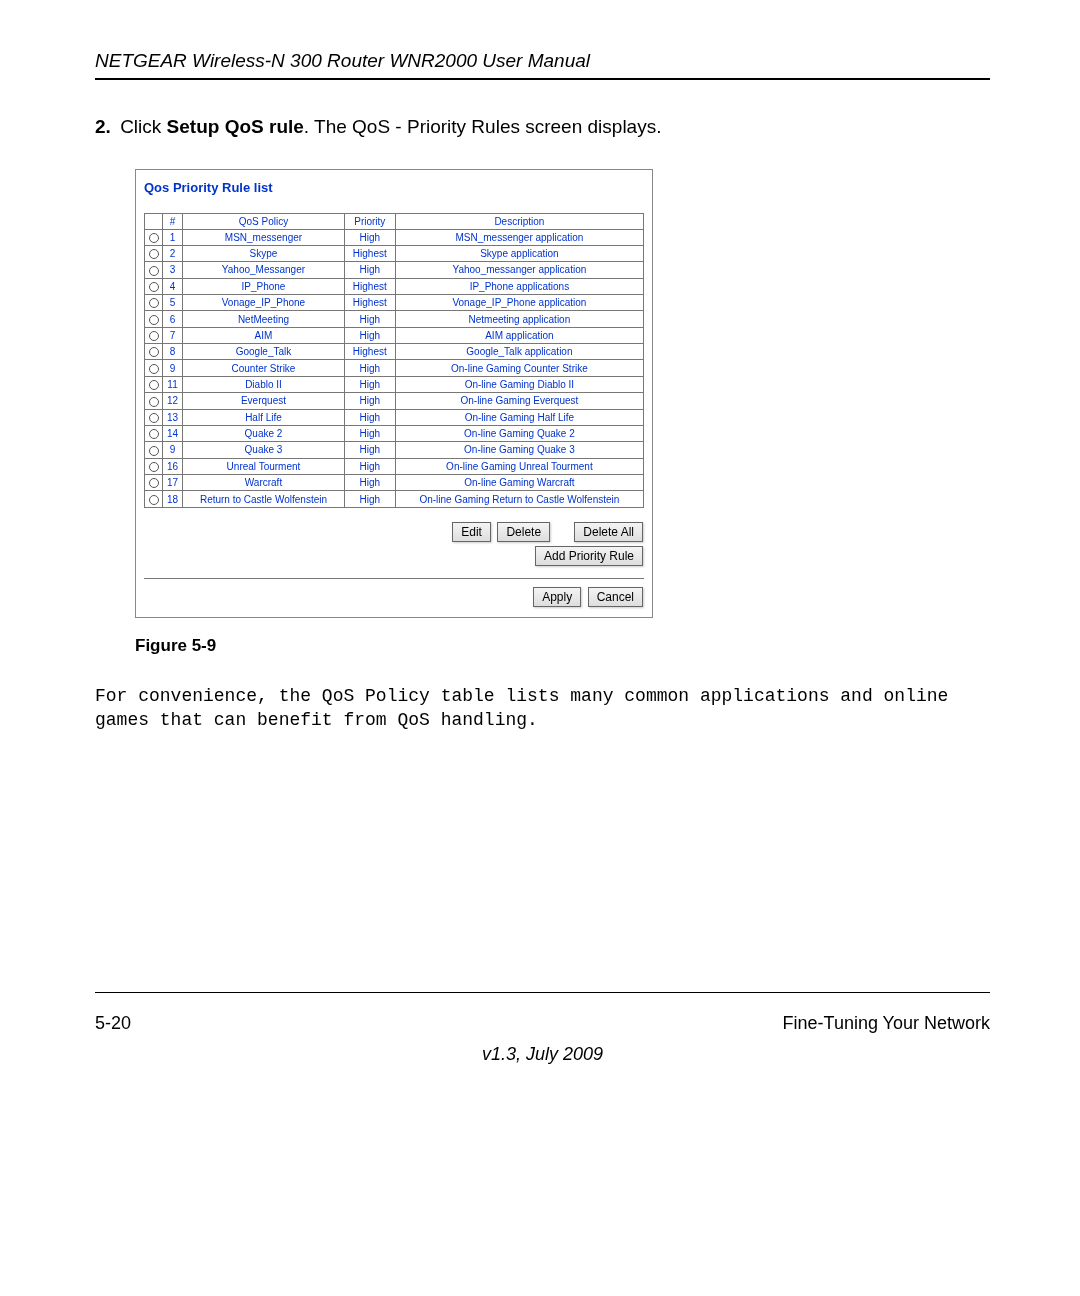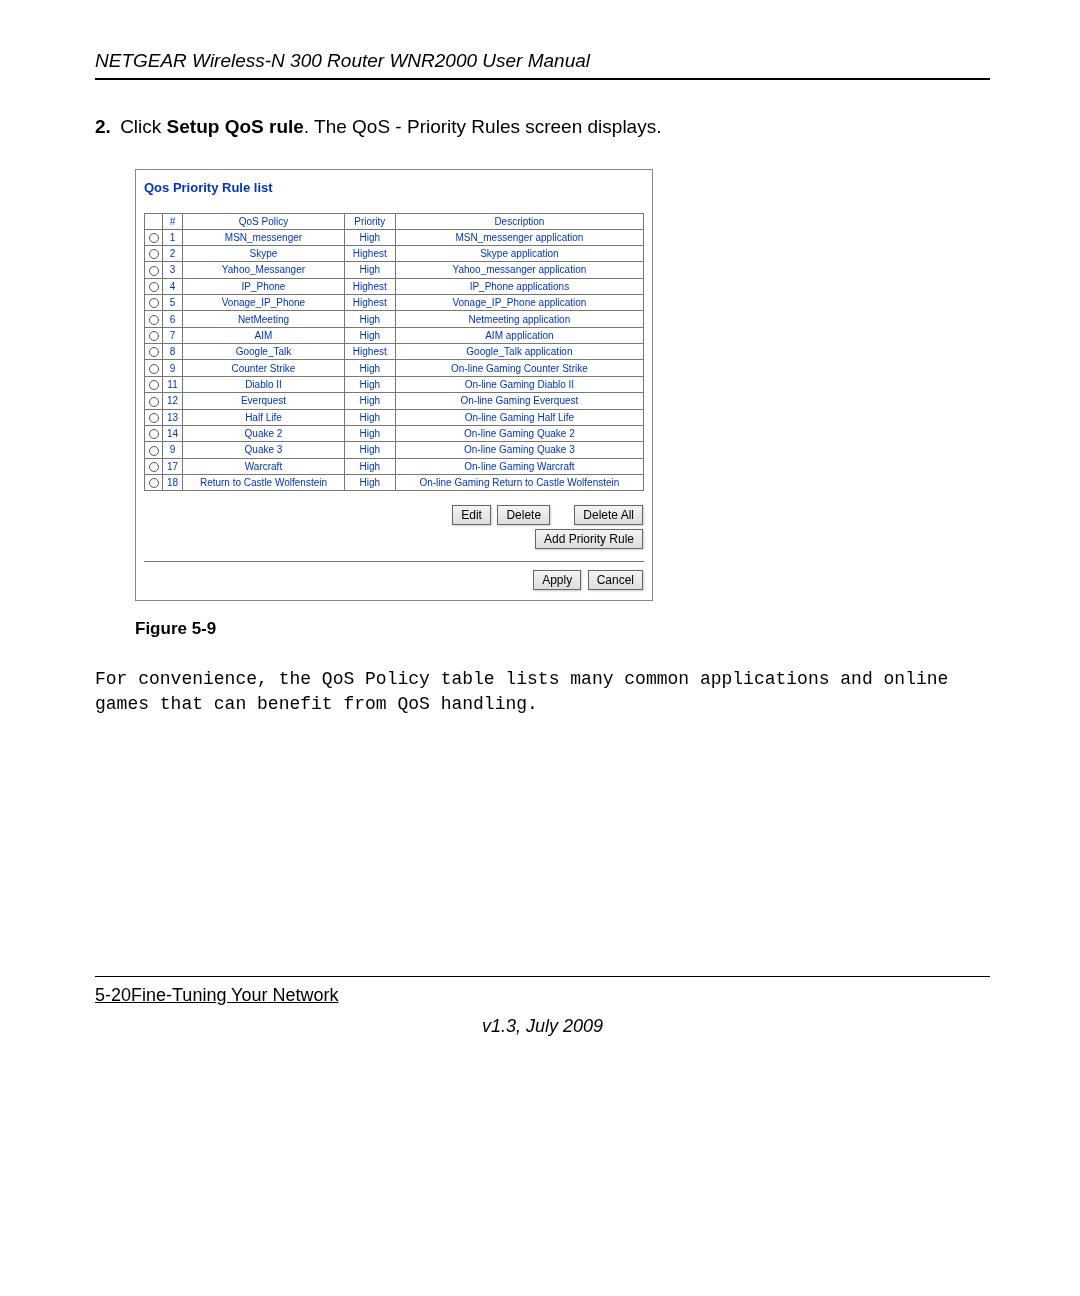--- a/index.html
+++ b/index.html
@@ -110,24 +110,24 @@
     margin-bottom: 28px;
   }
   .body-para {
     font-family: Liberation Mono, monospace;
     font-size: 18px;
     line-height: 1.35;
     margin-bottom: 260px;
   }
   .footer {
     border-top: 1px solid #000;
-    padding-top: 8px;
+    padding-top: 20px;
     font-size: 18px;
     display: flex;
-    text-decoration: underline;
+    justify-content: space-between;
   }
   .footer-version {
     text-align: center;
     font-style: italic;
     font-size: 18px;
     margin-top: 10px;
   }
 </style>
 </head>
 <body>
@@ -249,20 +249,27 @@
             </tr>
             <tr>
               <td class="radio-cell"><span class="radio"></span></td>
               <td class="num-cell">9</td>
               <td>Quake 3</td>
               <td>High</td>
               <td>On-line Gaming Quake 3</td>
             </tr>
             <tr>
               <td class="radio-cell"><span class="radio"></span></td>
+              <td class="num-cell">16</td>
+              <td>Unreal Tourment</td>
+              <td>High</td>
+              <td>On-line Gaming Unreal Tourment</td>
+            </tr>
+            <tr>
+              <td class="radio-cell"><span class="radio"></span></td>
               <td class="num-cell">17</td>
               <td>Warcraft</td>
               <td>High</td>
               <td>On-line Gaming Warcraft</td>
             </tr>
             <tr>
               <td class="radio-cell"><span class="radio"></span></td>
               <td class="num-cell">18</td>
               <td>Return to Castle Wolfenstein</td>
               <td>High</td>

